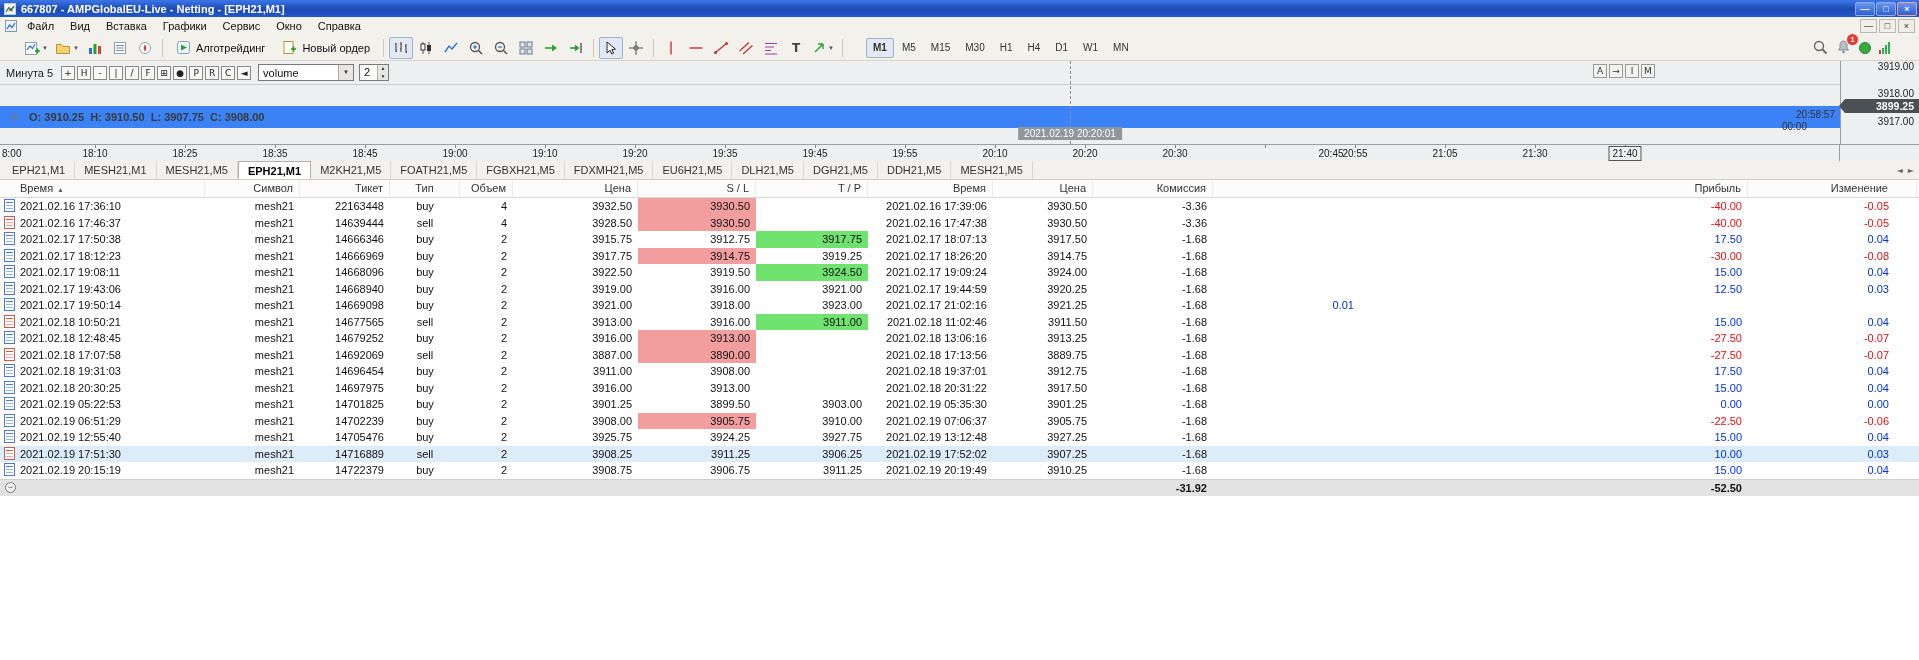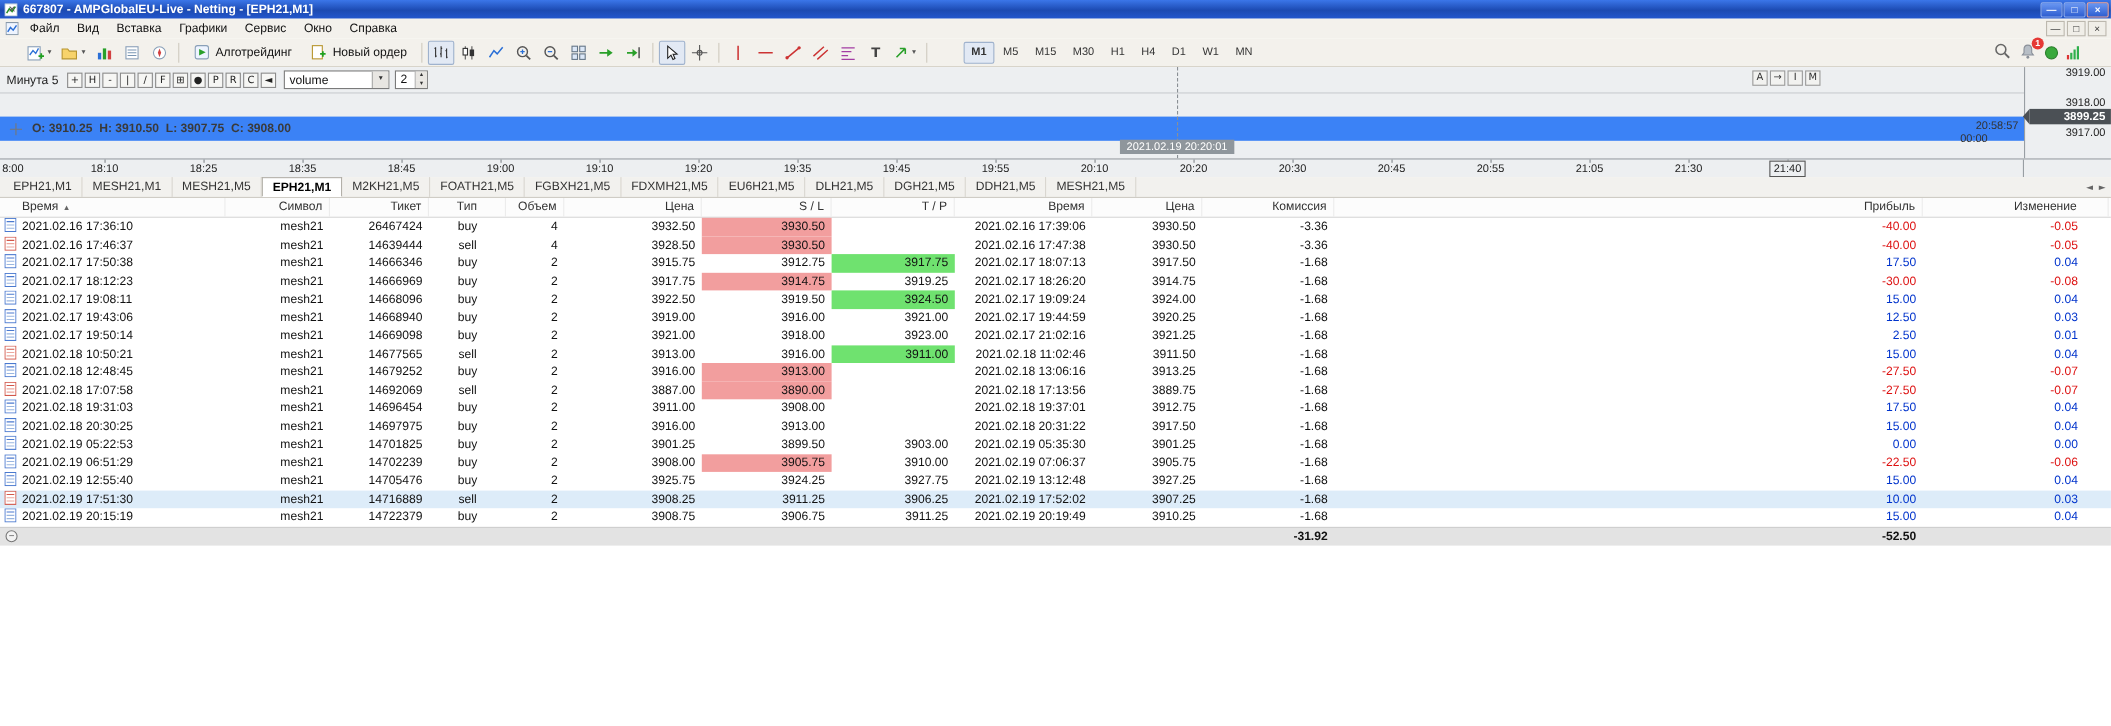--- a/index.html
+++ b/index.html
@@ -25,21 +25,21 @@
   
   .toolbar{position:absolute;top:35px;left:0;right:0;height:26px;background:#f3f1ec;border-bottom:1px solid #d8d4ca;
     display:flex;align-items:center;padding:0 21px;gap:1px;}
   .tbtn{height:22px;min-width:24px;display:flex;align-items:center;justify-content:center;gap:2px;
     border:1px solid transparent;border-radius:2px;padding:0 2px;color:#444;}
   .tbtn.pressed{background:#e2e9f4;border-color:#9fb2cd;}
   .tbtn.labeled{padding:0 7px;gap:5px;color:#111;}
   .tsep{width:1px;height:18px;background:#cfcabf;margin:0 4px;flex:none;}
   .dd{font-size:6px;color:#555;}
   .glyph{font-size:12px;color:#444;font-family:"DejaVu Sans",sans-serif;}
-  .tfwrap{display:flex;gap:1px;margin-left:28px;align-items:flex-end;}
+  .tfwrap{display:flex;gap:1px;margin-left:18px;align-items:flex-end;}
   .tfbtn{height:20px;padding:0 6px;font-size:10px;color:#333;display:flex;align-items:center;border:1px solid transparent;border-radius:2px;}
   .tfbtn.pressed{background:#e2e9f4;border-color:#9fb2cd;font-weight:bold;}
   .tb-right{margin-left:auto;display:flex;align-items:center;gap:8px;padding-right:8px;}
   .notif{position:relative;}
   .badge{position:absolute;top:-5px;right:-7px;background:#e53935;color:#fff;border-radius:50%;
     width:11px;height:11px;font-size:8px;line-height:11px;text-align:center;font-weight:bold;}
   .conn{display:flex;align-items:flex-end;gap:1px;height:12px;}
   .conn div{width:2px;background:#2eaf4b;}
   .conn .b1{height:4px;background:#d33;}.conn .b2{height:6px;}.conn .b3{height:9px;}.conn .b4{height:12px;}
   .community{width:12px;height:12px;border-radius:50%;background:#39a93c;border:1px solid #2b7f2d;}
@@ -422,21 +422,21 @@
       <div class="tlabel" style="left: 815px;">19:45</div>
       <div class="ttick" style="left: 905px;"></div>
       <div class="tlabel" style="left: 905px;">19:55</div>
       <div class="ttick" style="left: 995px;"></div>
       <div class="tlabel" style="left: 995px;">20:10</div>
       <div class="ttick" style="left: 1085px;"></div>
       <div class="tlabel" style="left: 1085px;">20:20</div>
       <div class="ttick" style="left: 1175px;"></div>
       <div class="tlabel" style="left: 1175px;">20:30</div>
       <div class="ttick" style="left: 1265px;"></div>
-      <div class="tlabel" style="left: 1265px;">20:45</div>
+      <div class="tlabel" style="left: 1331px;">20:45</div>
       <div class="ttick" style="left: 1355px;"></div>
       <div class="tlabel" style="left: 1355px;">20:55</div>
       <div class="ttick" style="left: 1445px;"></div>
       <div class="tlabel" style="left: 1445px;">21:05</div>
       <div class="ttick" style="left: 1535px;"></div>
       <div class="tlabel" style="left: 1535px;">21:30</div>
       <div class="ttick" style="left: 1625px;"></div>
       <div class="tlabel boxed" style="left: 1625px;">21:40</div>
     </div>
 
@@ -479,21 +479,21 @@
   <div class="tbody">
     <div id="history-rows">
         <div class="trow">
           <div class="tcell c0 al"><svg class="deal-icon" width="11" height="13" viewBox="0 0 11 13">
               <rect x="0.5" y="0.5" width="10" height="12" fill="#fff" stroke="#4a79cf"></rect>
               <line x1="2" y1="3.5" x2="9" y2="3.5" stroke="#4a79cf"></line>
               <line x1="2" y1="6.5" x2="9" y2="6.5" stroke="#9ab6e0"></line>
               <line x1="2" y1="9.5" x2="9" y2="9.5" stroke="#9ab6e0"></line>
             </svg>2021.02.16 17:36:10</div>
           <div class="tcell c1 ar">mesh21</div>
-          <div class="tcell c2 ar">26467424</div>
+          <div class="tcell c2 ar">22163448</div>
           <div class="tcell c3 ac">buy</div>
           <div class="tcell c4 ar">4</div>
           <div class="tcell c5 ar">3932.50</div>
           <div class="tcell c6 ar hit-sl">3930.50</div>
           <div class="tcell c7 ar"></div>
           <div class="tcell c8 ar">2021.02.16 17:39:06</div>
           <div class="tcell c9 ar">3930.50</div>
           <div class="tcell c10 ar">-3.36</div>
           <div class="tcell c11 ar neg">-40.00</div>
           <div class="tcell c12 ar neg">-0.05</div>
@@ -608,21 +608,20 @@
           <div class="tcell c1 ar">mesh21</div>
           <div class="tcell c2 ar">14669098</div>
           <div class="tcell c3 ac">buy</div>
           <div class="tcell c4 ar">2</div>
           <div class="tcell c5 ar">3921.00</div>
           <div class="tcell c6 ar">3918.00</div>
           <div class="tcell c7 ar">3923.00</div>
           <div class="tcell c8 ar">2021.02.17 21:02:16</div>
           <div class="tcell c9 ar">3921.25</div>
           <div class="tcell c10 ar">-1.68</div>
-          <div class="tcell c11 ar pos">2.50</div>
           <div class="tcell c12 ar pos">0.01</div>
         </div>
         <div class="trow">
           <div class="tcell c0 al"><svg class="deal-icon" width="11" height="13" viewBox="0 0 11 13">
               <rect x="0.5" y="0.5" width="10" height="12" fill="#fff" stroke="#d2574a"></rect>
               <line x1="2" y1="3.5" x2="9" y2="3.5" stroke="#d2574a"></line>
               <line x1="2" y1="6.5" x2="9" y2="6.5" stroke="#eba79e"></line>
               <line x1="2" y1="9.5" x2="9" y2="9.5" stroke="#eba79e"></line>
             </svg>2021.02.18 10:50:21</div>
           <div class="tcell c1 ar">mesh21</div>

